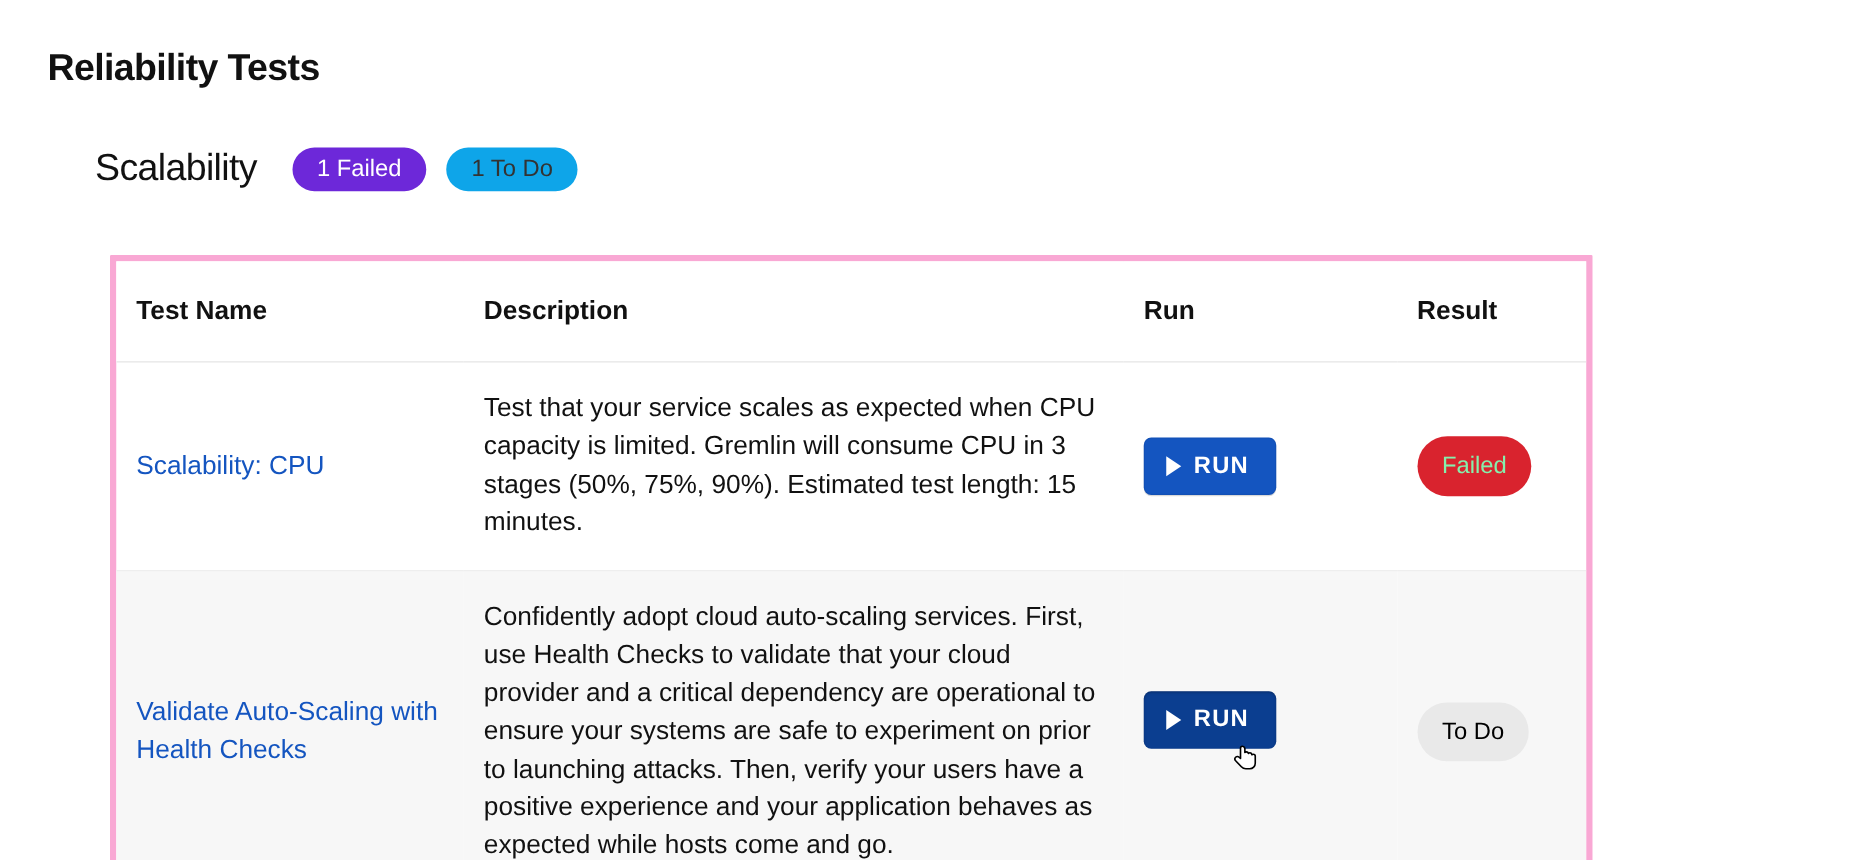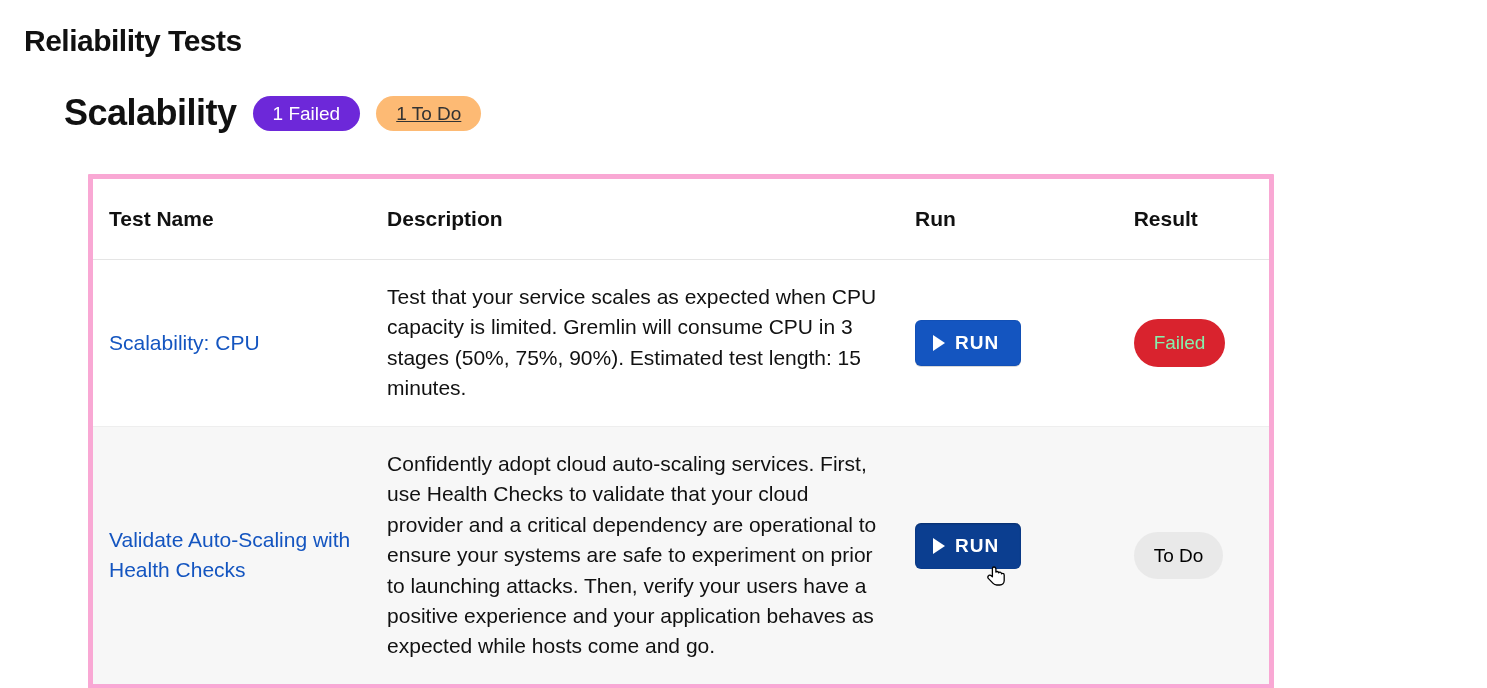--- a/index.html
+++ b/index.html
@@ -11,55 +11,54 @@
     background: #fff;
     width: 1487px;
   }
   .page {
     padding: 24px 24px 40px 24px;
   }
   .page-title {
     font-size: 30px;
     font-weight: 700;
     letter-spacing: -0.5px;
-    margin: 0;
+    margin: 14px;
   }
   .section {
     margin-top: 34px;
     padding-left: 40px;
   }
   .section-header {
     display: flex;
     align-items: center;
     gap: 16px;
   }
   .section-title {
-    font-size: 36px;
-    font-weight: 700;
-    margin: 0;
+    font-size: 30px;
+    font-weight: 400;
+    margin: 12px;
     letter-spacing: -0.5px;
   }
   .pill {
     display: inline-flex;
     align-items: center;
     justify-content: center;
     border-radius: 9999px;
     font-size: 19px;
     font-weight: 400;
     padding: 8px 20px;
     line-height: 1;
   }
   .pill-failed {
     background: #6d28d9;
     color: #fff;
   }
   .pill-todo {
-    background: #fdba74;
+    background: #0ea5e9;
     color: #333;
-    text-decoration: underline;
   }
   .table-wrap {
     margin-top: 40px;
     margin-left: 24px;
     border: 5px solid #f9a8d4;
     border-radius: 1px;
     overflow: hidden;
     width: 1186px;
   }
   table {

